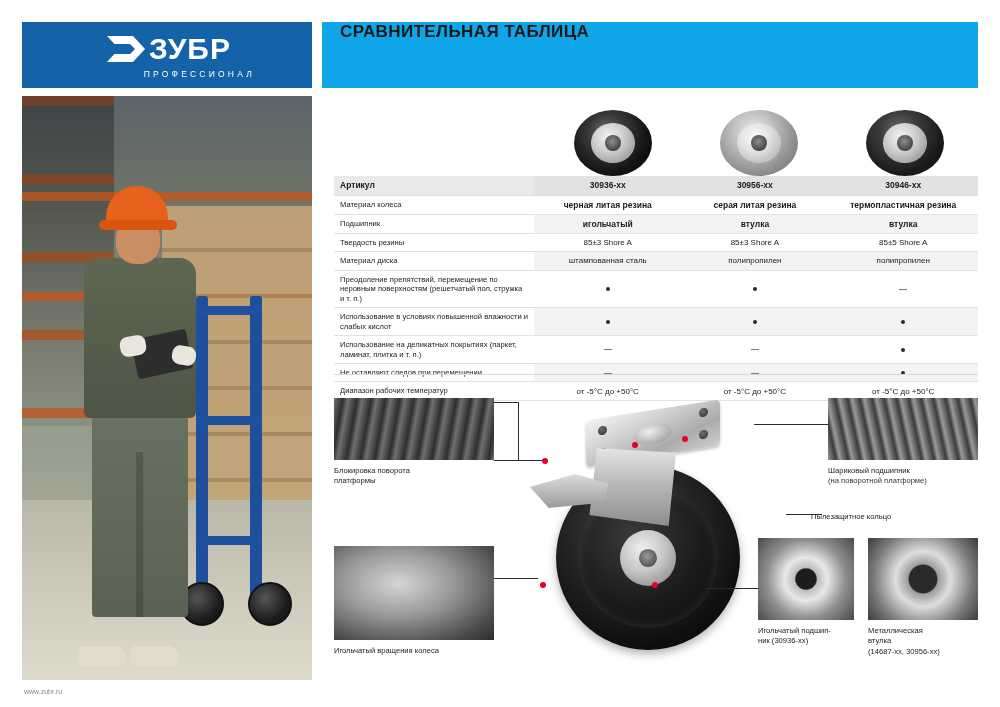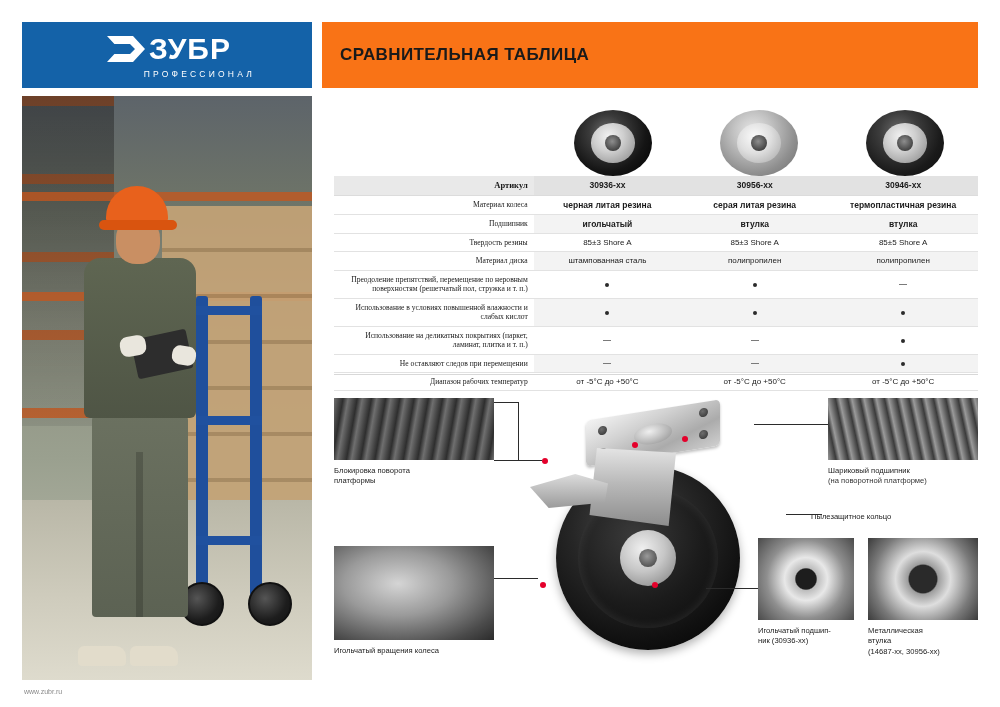--- a/index.html
+++ b/index.html
@@ -58,23 +58,23 @@
     text-align: right;
     width: 180px;
     padding-right: 4px;
   }
   .title-bar {
     position: absolute;
     left: 322px;
     top: 22px;
     width: 656px;
     height: 66px;
-    background: #f97316;
+    background: #0ea5e9;
     display: flex;
-    align-items: center;
+    align-items: flex-start;
   }
   .title-bar .title {
     font-size: 17px;
     font-weight: bold;
     color: #1a1a1a;
     letter-spacing: 0.4px;
     padding-left: 18px;
   }
 
   
@@ -250,25 +250,24 @@
     border-bottom: 1px solid #e2e2e2;
   }
   table.cmp tr.head td {
     background: #e9e9e9;
     font-weight: bold;
     font-size: 8.5px;
     border-bottom: 1px solid #dcdcdc;
   }
   table.cmp td.lbl {
     width: 206px;
-    text-align: right;
+    text-align: left;
     font-size: 7.6px;
     line-height: 1.25;
     color: #1a1a1a;
-    font-family: Liberation Serif, serif;
   }
   table.cmp td.val {
     width: 146px;
     text-align: center;
     font-size: 8px;
   }
   table.cmp td.val.strong {
     font-weight: bold;
     font-size: 8.5px;
   }

